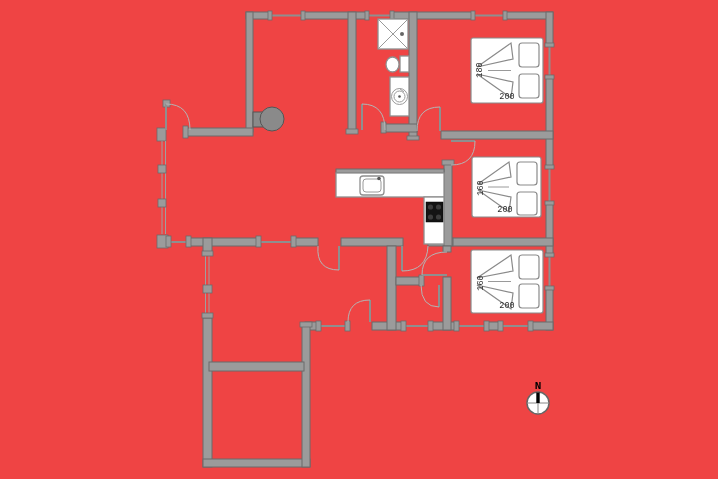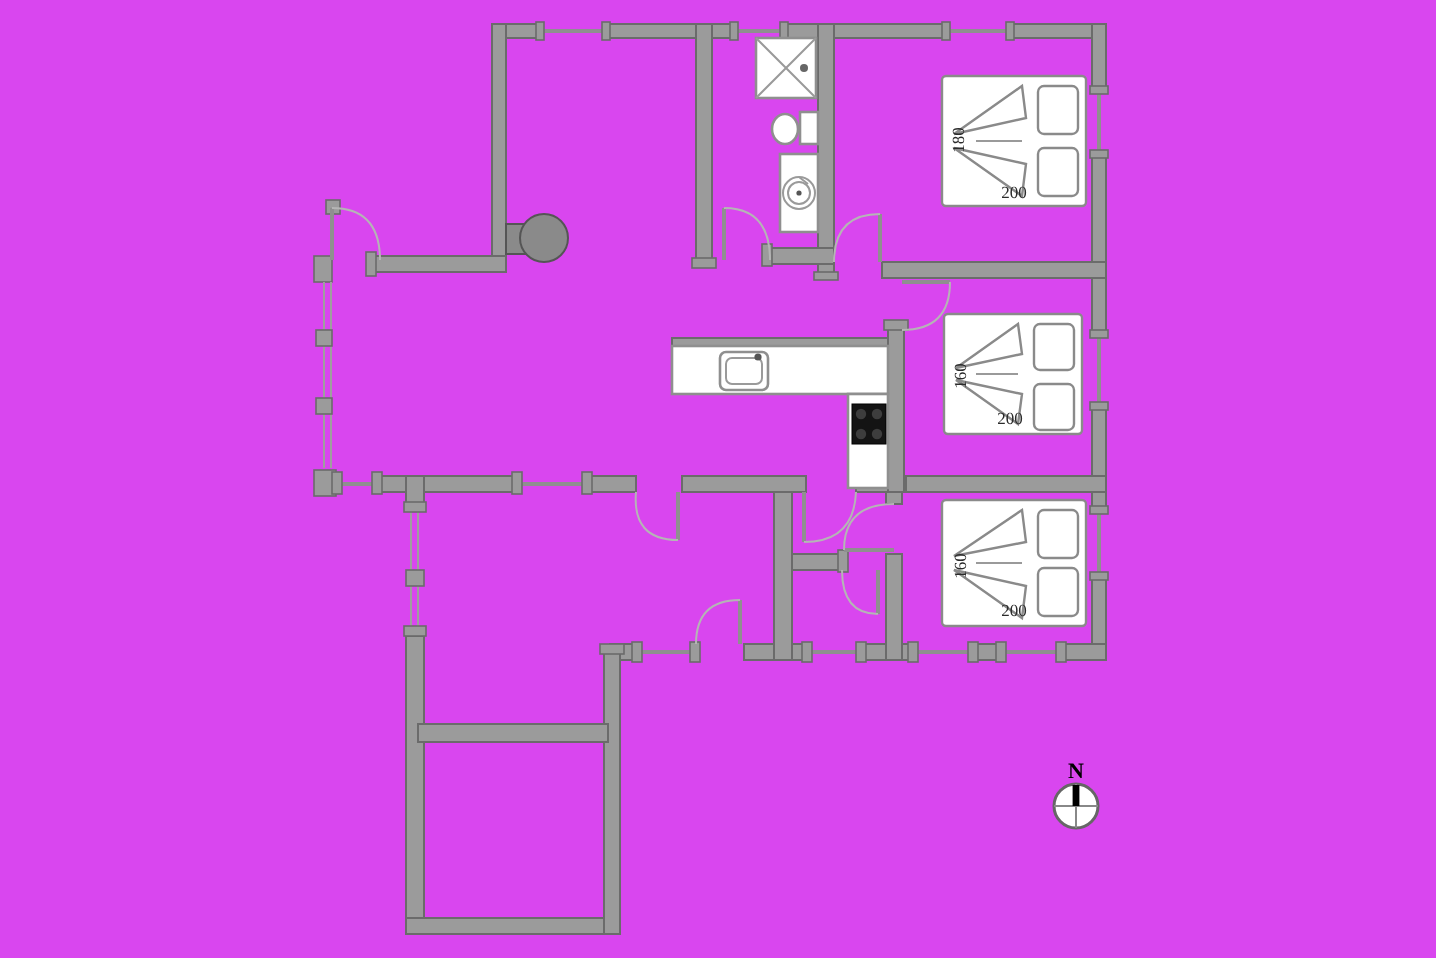--- a/index.html
+++ b/index.html
@@ -1,18 +1,18 @@
 <!DOCTYPE html>
 <html><head>
 <meta charset="utf-8">
 <title>Floor plan</title>
 <style>
   html,body{margin:0;padding:0;background:#ffffff;}
-  #stage{position:relative;width:718px;height:479px;background:#d946ef;overflow:hidden;
-         font-family:Liberation Serif, serif;}
+  #stage{position:relative;width:718px;height:479px;background:#ef4444;overflow:hidden;
+         font-family:Liberation Mono, monospace;}
   svg{display:block;}
   .wall{fill:#9b9b9b;stroke:#6b6b6b;stroke-width:1;}
   .cap{fill:#9b9b9b;stroke:#6b6b6b;stroke-width:0.8;}
   .post{fill:#9b9b9b;stroke:#6b6b6b;stroke-width:0.8;}
   .win-line{stroke:#8f8f8f;stroke-width:2;fill:none;}
   .glass{stroke:#9f9f9f;stroke-width:1;fill:none;}
   .door-leaf{stroke:#8f8f8f;stroke-width:2;fill:none;}
   .door-arc{stroke:#b5b5b5;stroke-width:1;fill:none;}
   .furn{fill:#ffffff;stroke:#8f8f8f;stroke-width:1.3;}
   .furn-thin{fill:none;stroke:#9a9a9a;stroke-width:1;}

